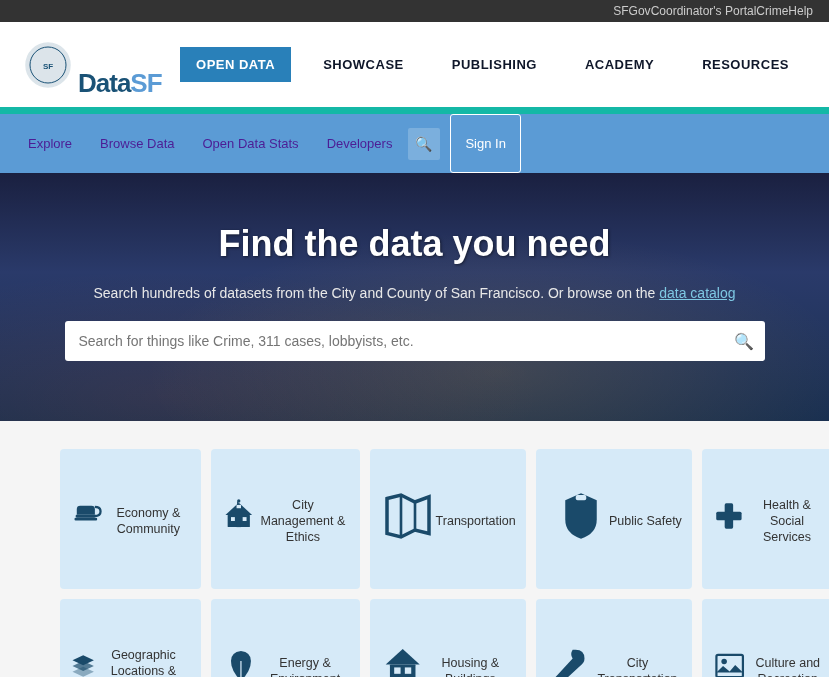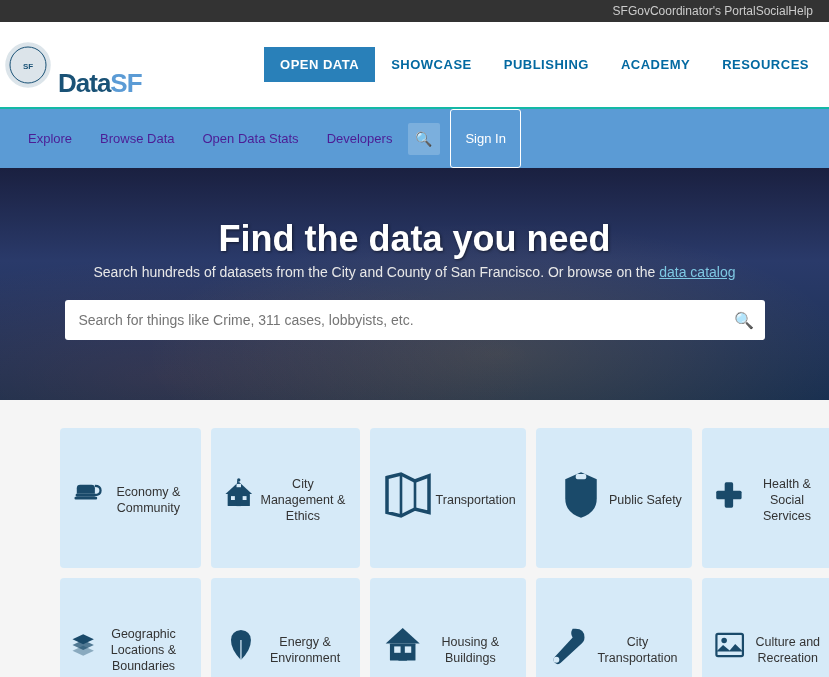--- a/index.html
+++ b/index.html
@@ -19,22 +19,22 @@
       color: #ccc;
       text-decoration: none;
       cursor: pointer;
     }
 
     
     .header {
       background: #fff;
       display: flex;
       align-items: center;
-      padding: 8px 4px;
-      border-bottom: 2px solid #14b8a6;
+      padding: 8px 24px;
+      border-bottom: 7px solid #14b8a6;
     }
     .logo {
       display: flex;
       align-items: center;
       gap: 6px;
       flex: 1;
     }
     .logo-seal {
       width: 48px;
       height: 48px;
@@ -42,27 +42,27 @@
     .logo-text {
       font-size: 26px;
       font-weight: bold;
       color: #5b9bd5;
       letter-spacing: -1px;
       margin-top: 38px;
     }
     .logo-text span { color: #1a5276; }
     .main-nav {
       display: flex;
-      gap: 0;
+      gap: 16px;
     }
     .main-nav a {
       display: block;
       padding: 10px 16px;
       text-decoration: none;
-      color: #0369a1;
+      color: #0f172a;
       font-size: 13px;
       font-weight: bold;
       letter-spacing: 0.5px;
     }
     .main-nav a.active {
       background: #2980b9;
       color: #fff;
     }
 
     
@@ -120,21 +120,21 @@
       background:
         radial-gradient(ellipse at 60% 80%, rgba(255,180,50,0.15) 0%, transparent 50%),
         radial-gradient(ellipse at 20% 90%, rgba(255,100,50,0.1) 0%, transparent 40%),
         linear-gradient(180deg, #1a2040 0%, #2a3a6a 40%, #1a3050 100%);
       z-index: 0;
     }
     .hero-content { position: relative; z-index: 1; }
     .hero h1 {
       font-size: 36px;
       font-weight: bold;
-      margin-bottom: 4px;
+      margin-bottom: 20px;
       text-shadow: 1px 1px 3px rgba(0,0,0,0.5);
     }
     .hero p {
       font-size: 14px;
       margin-bottom: 20px;
       color: #e8e8e8;
     }
     .hero p a {
       color: #7ec8e3;
       text-decoration: underline;
@@ -199,21 +199,21 @@
       fill: #1a4a6a;
       margin-bottom: 10px;
     }
   </style>
 </head>
 <body>
 
 <div class="utility-bar">
   <a>SFGov</a>
   <a>Coordinator's Portal</a>
-  <a>Social</a>
+  <a>Crime</a>
   <a>Help</a>
 </div>
 
 <div class="header">
   <div class="logo">
 
     <svg class="logo-seal" viewBox="0 0 48 48">
       <circle cx="24" cy="24" r="22" fill="#1a5276" opacity="0.15" stroke="#1a5276" stroke-width="1.5"></circle>
       <circle cx="24" cy="24" r="18" fill="none" stroke="#1a5276" stroke-width="1"></circle>
       <text x="24" y="28" text-anchor="middle" fill="#1a5276" font-size="8" font-weight="bold">SF</text>

